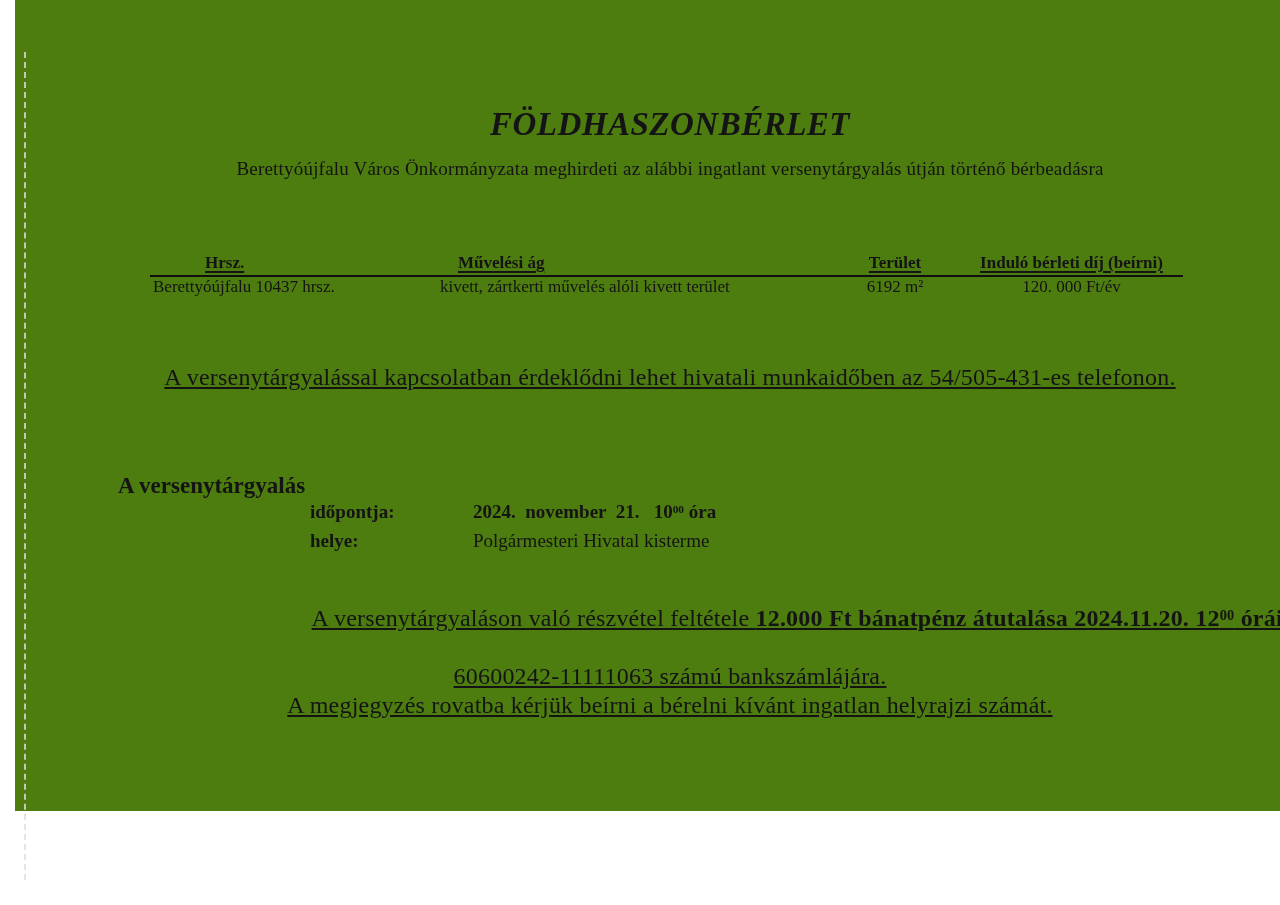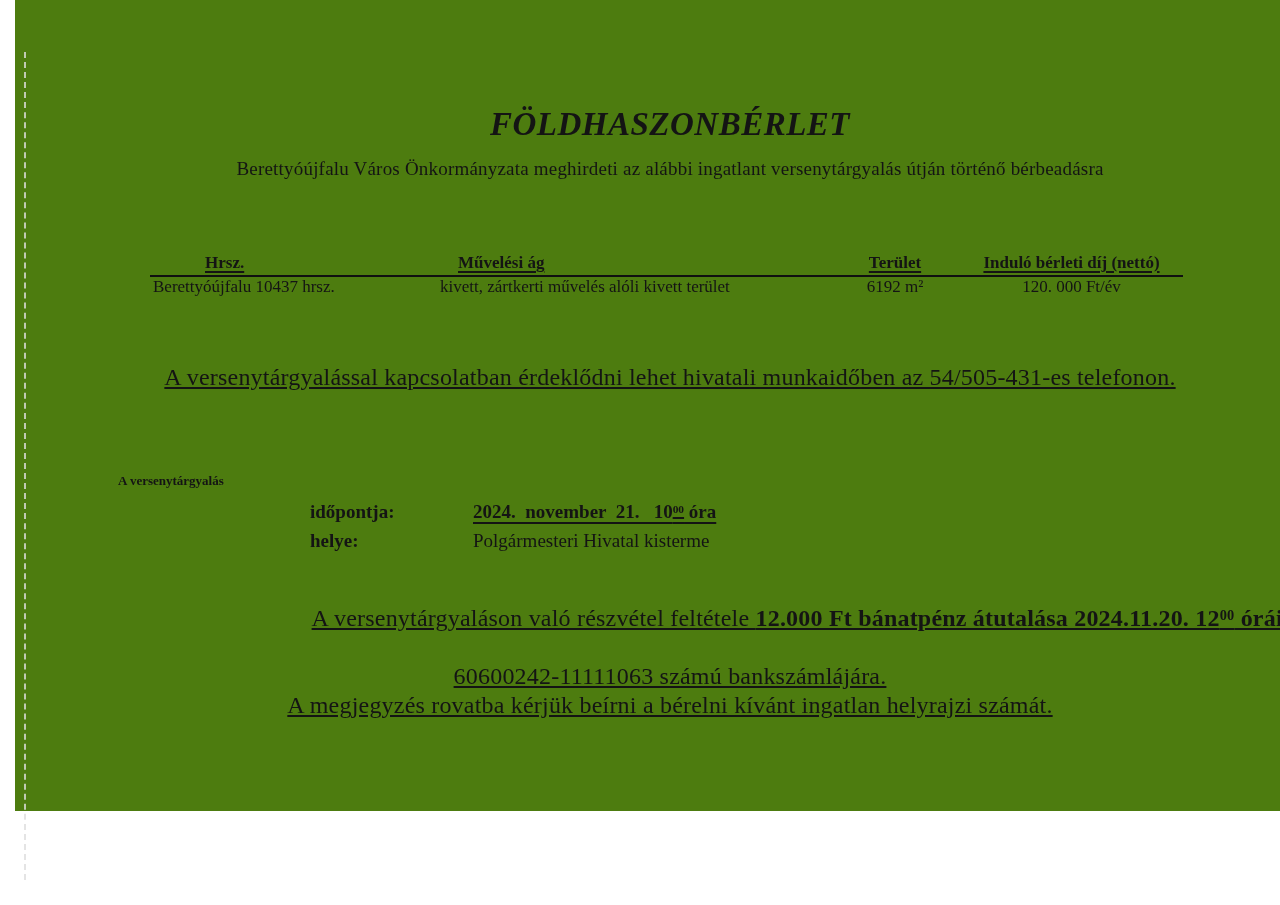--- a/index.html
+++ b/index.html
@@ -64,36 +64,35 @@
     text-align: center;
     font-size: 24px; letter-spacing: 0.2px;
     white-space: pre-wrap;
     text-decoration: underline;
   }
   .contact-1 { top: 364px; }
   .contact-2 { top: 392px; }
   
   .auction-heading {
     position: absolute; left: 73px; top: 473px;
-    font-size: 13px; font-weight: 700;
+    font-size: 23px; font-weight: 700;
   }
   .auction-label {
     position: absolute; left: 265px;
     font-size: 19px; font-weight: 700;
   }
   .auction-value {
     position: absolute; left: 428px;
     font-size: 19px;
     white-space: pre-wrap;
   }
   .row-time  { top: 501px; }
   .row-place { top: 530px; }
   .time-value {
     font-weight: 700;
-    text-decoration: underline;
     text-decoration-thickness: 2px;
     text-underline-offset: 4px;
   }
   .sup {
     font-size: 60%;
     position: relative; top: -0.45em;
     text-decoration: inherit;
   }
   
   .terms-1 { top: 605px; text-align: right; }
@@ -112,21 +111,21 @@
 
     <h1 class="doc-title">FÖLDHASZONBÉRLET</h1>
 
     <p class="doc-subtitle">Berettyóújfalu Város Önkormányzata meghirdeti az alábbi ingatlant versenytárgyalás útján történő bérbeadásra</p>
 
     <div class="land-table">
       <div class="thead">
         <div class="cell c1"><span>Hrsz.</span></div>
         <div class="cell c2"><span>Művelési ág</span></div>
         <div class="cell c3"><span>Terület</span></div>
-        <div class="cell c4"><span>Induló bérleti díj (nettó)</span></div>
+        <div class="cell c4"><span>Induló bérleti díj (beírni)</span></div>
       </div>
       <div class="trow">
         <div class="cell c1">Berettyóújfalu 10437 hrsz.</div>
         <div class="cell c2">kivett, zártkerti művelés alóli kivett terület</div>
         <div class="cell c3">6192 m²</div>
         <div class="cell c4">120. 000 Ft/év</div>
       </div>
     </div>
 
     <p class="center-line contact-1">A versenytárgyalással kapcsolatban érdeklődni lehet hivatali munkaidőben az 54/505-431-es telefonon.</p>

